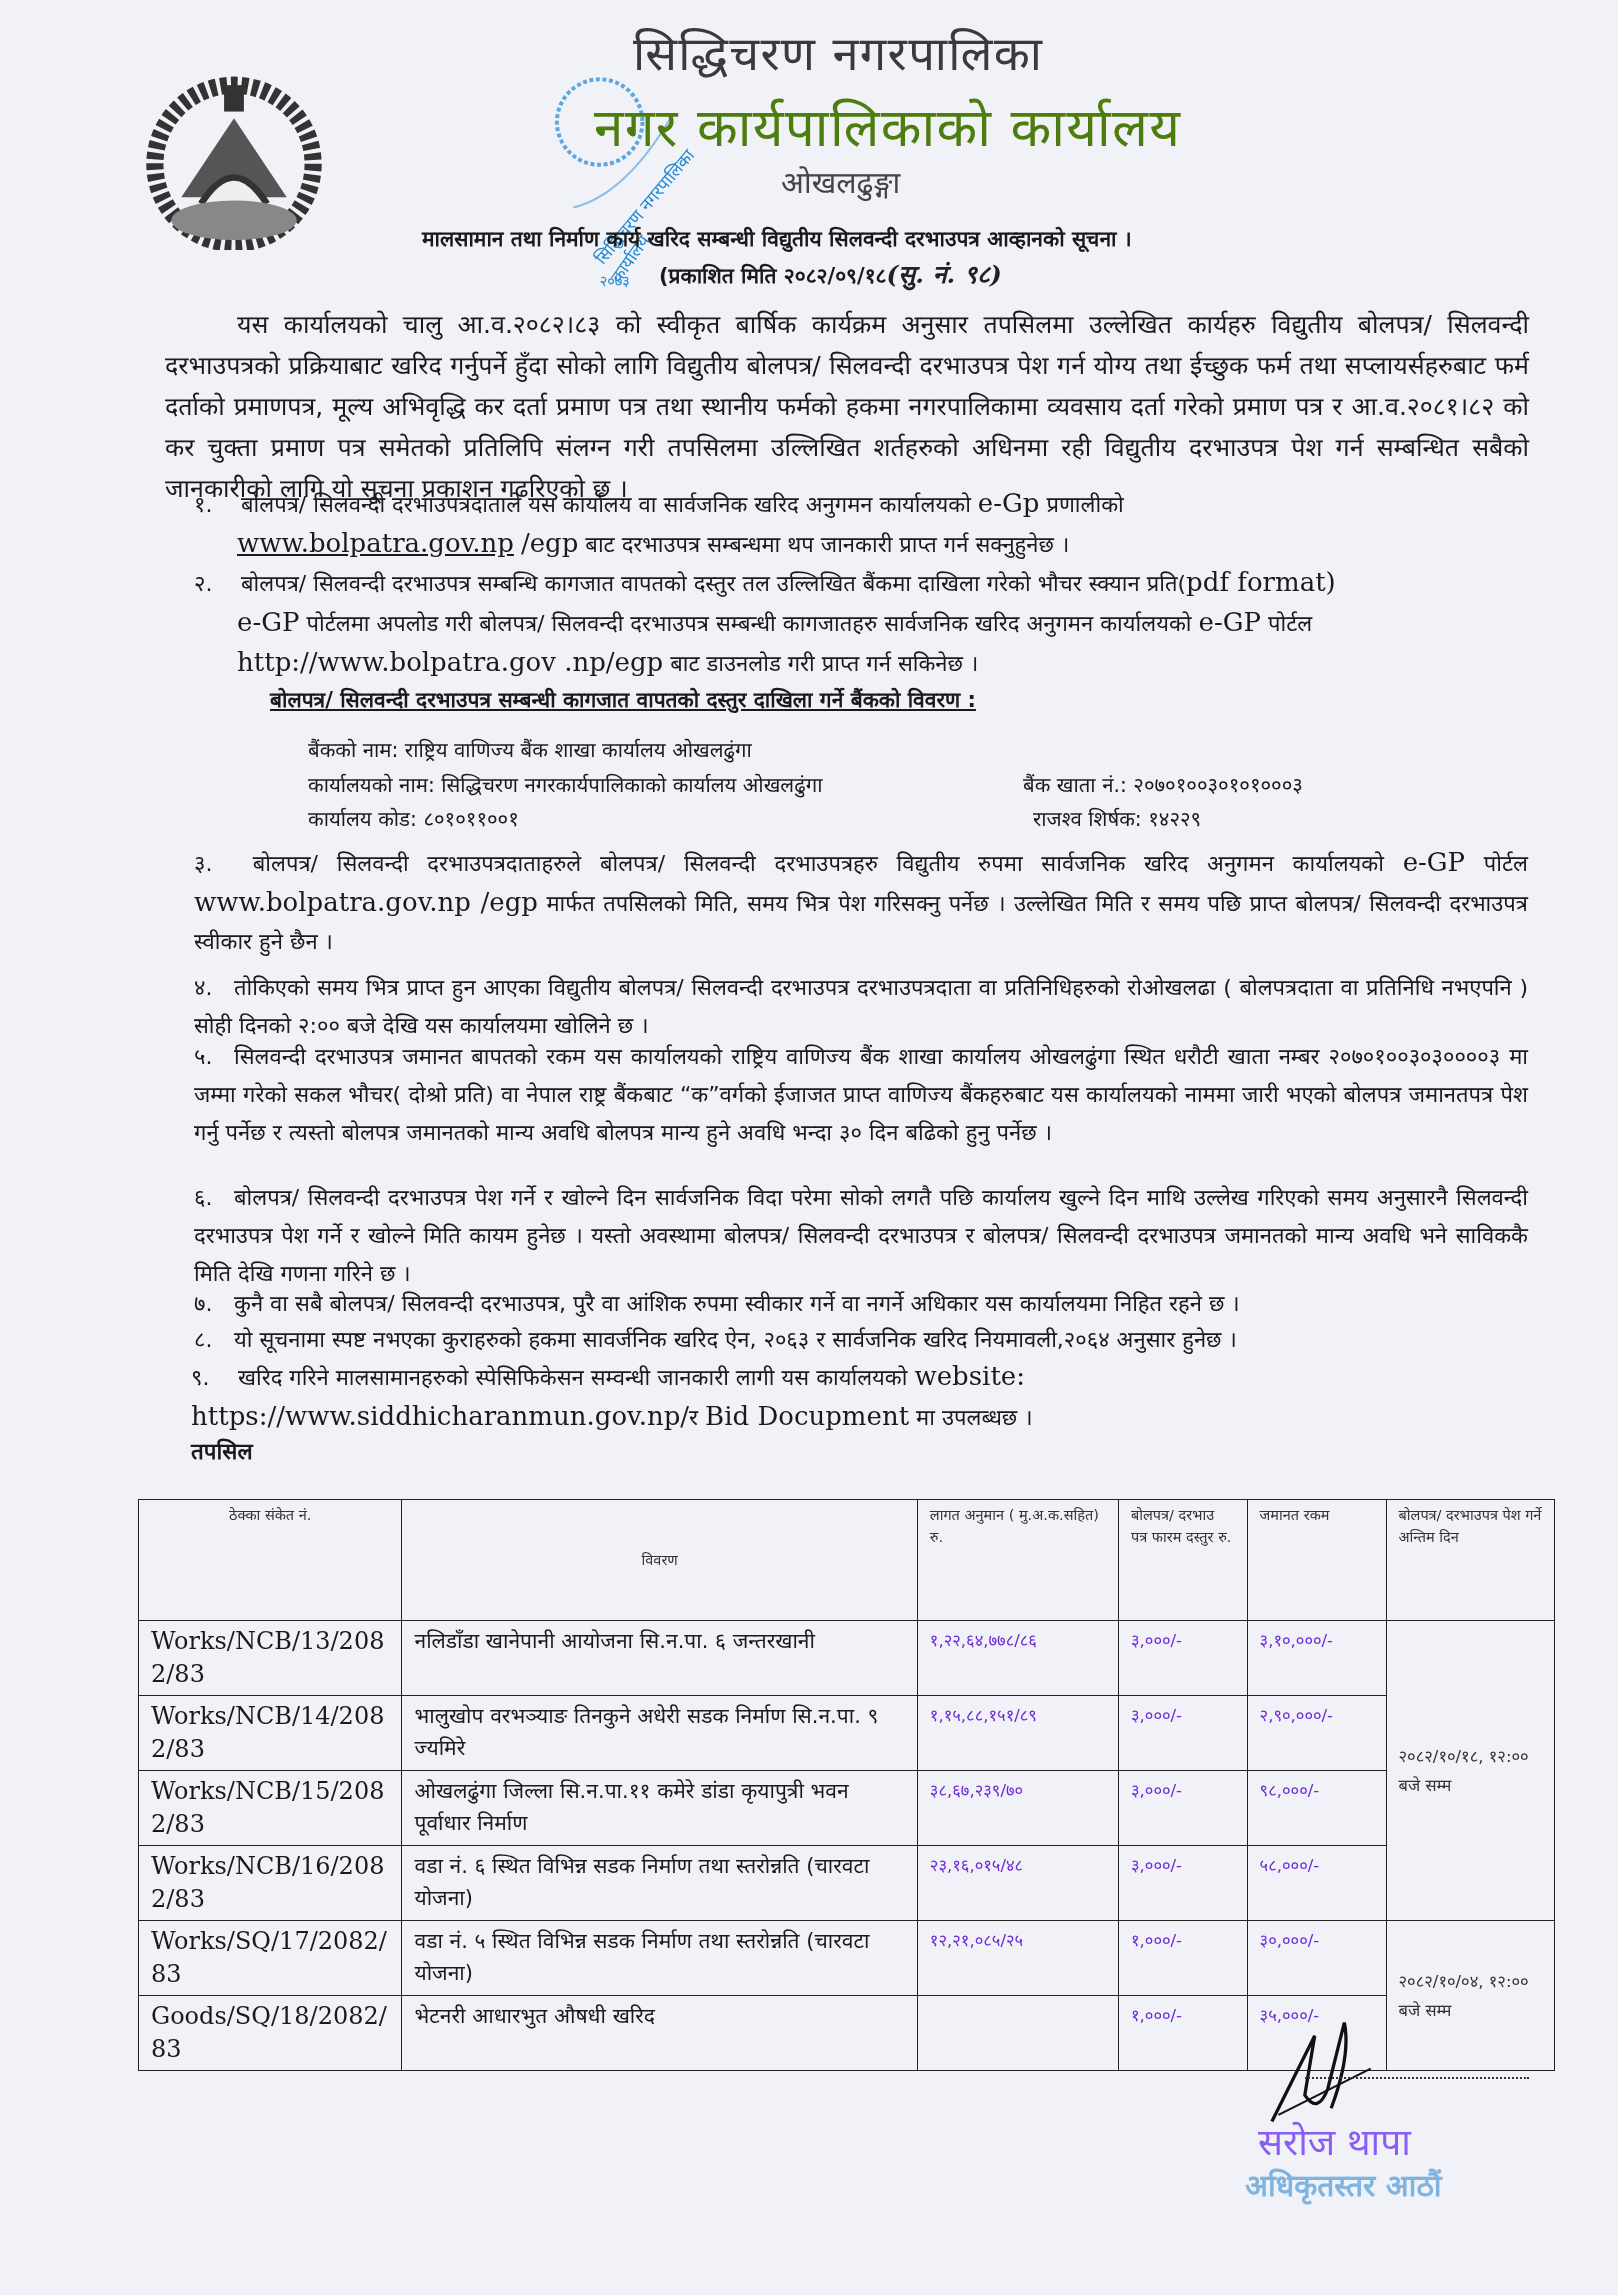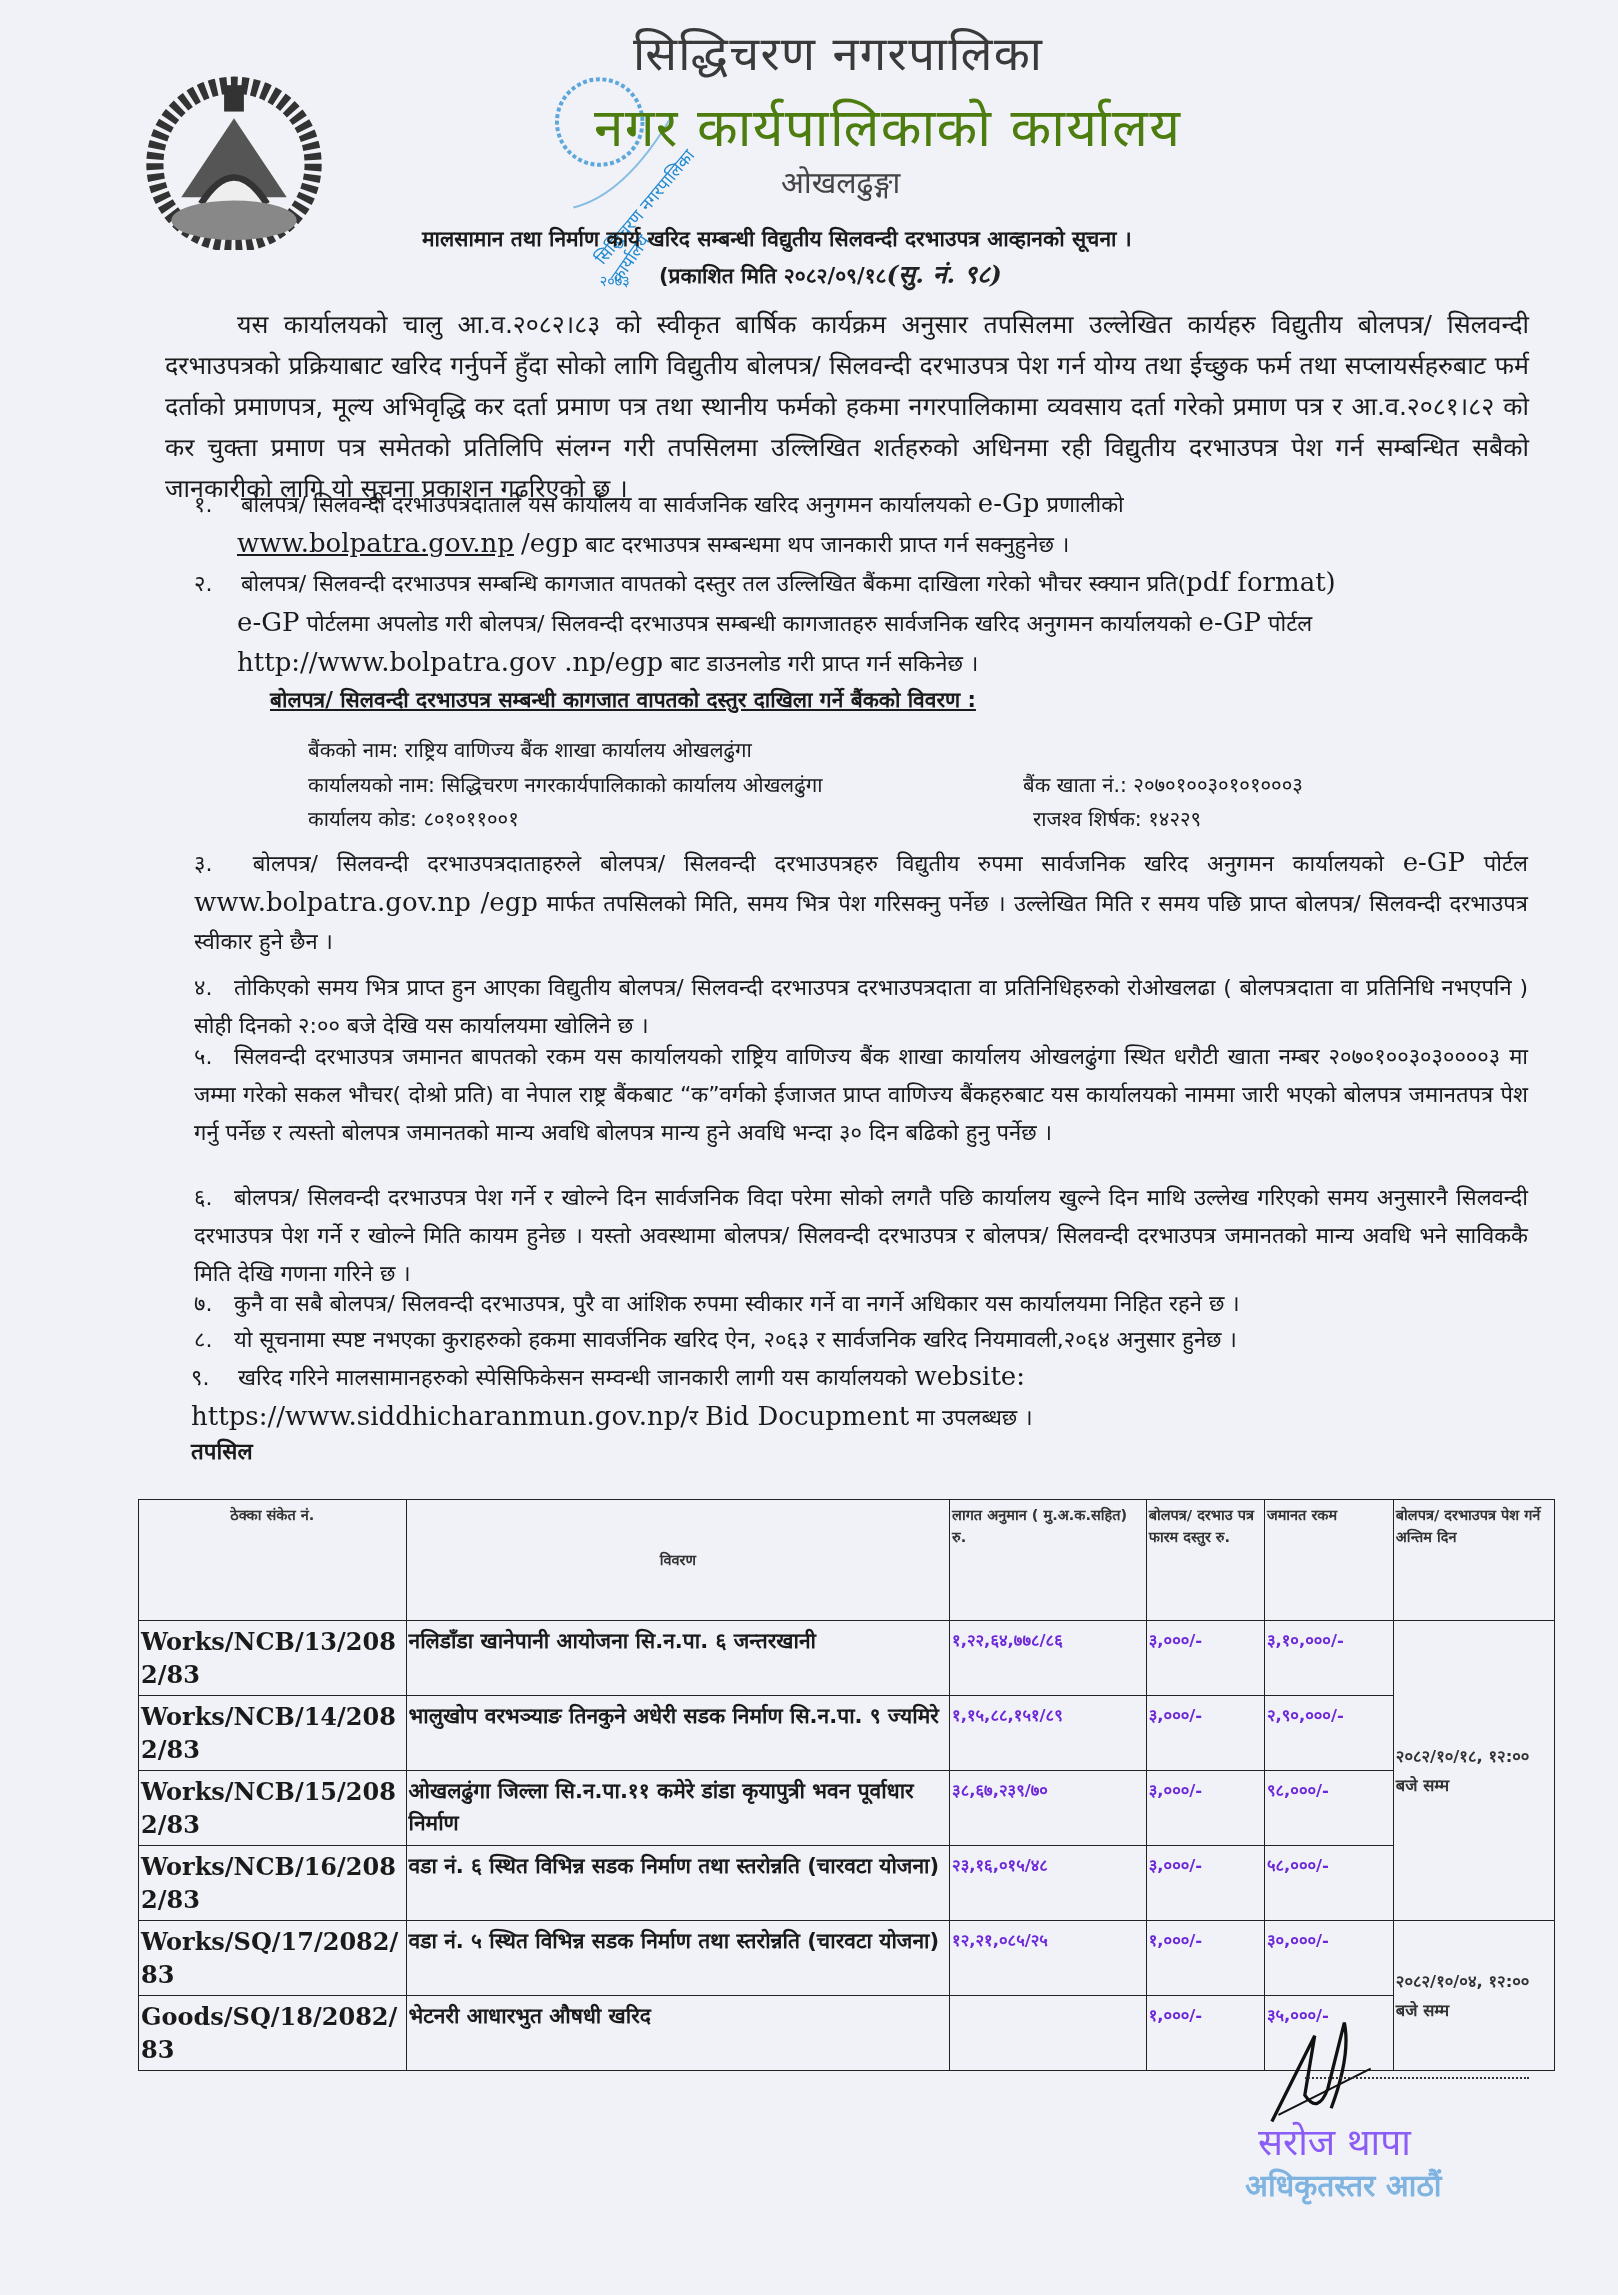--- a/index.html
+++ b/index.html
@@ -30,22 +30,22 @@
   .bank-head { left: 270px; top: 685px; font-size: 21px; font-weight: bold; text-decoration: underline; white-space: nowrap; font-family: "DejaVu Sans", sans-serif; }
   .bank-row { font-size: 20.4px; white-space: nowrap; font-family: "DejaVu Sans", sans-serif; margin-left: 38px; }
 
   .tapsil { left: 191px; top: 1435px; font-size: 22.4px; font-weight: bold; font-family: "DejaVu Sans", sans-serif; }
 
   table.tender {
     position: absolute; left: 138px; top: 1499px; width: 1417px;
     border-collapse: collapse; font-family: "DejaVu Sans", sans-serif;
   }
   table.tender td, table.tender th {
-    border: 1.3px solid #222; vertical-align: top; padding: 4px 2px;
-    font-weight: bold;
+    border: 1.3px solid #222; vertical-align: top; padding: 4px 12px;
+    font-weight: normal;
   }
   table.tender th { font-size: 14.5px; color: #333; line-height: 22.4px; text-align: left; height: 112px; }
   table.tender th.center { text-align: center; vertical-align: middle; }
   table.tender td { font-size: 21px; line-height: 32px; height: 56px; }
   td.code { font-family: "DejaVu Serif", serif; font-size: 24px !important; line-height: 33px !important; width: 244px; word-break: break-all; }
   td.desc { width: 501px; }
   td.num { font-size: 16.5px !important; color: #6d28d9; }
   td.deadline { vertical-align: middle !important; font-size: 16.5px !important; line-height: 29px !important; color: #333; }
 
   .sig-line { left: 1305px; top: 2077px; width: 224px; border-top: 2px dotted #333; }

